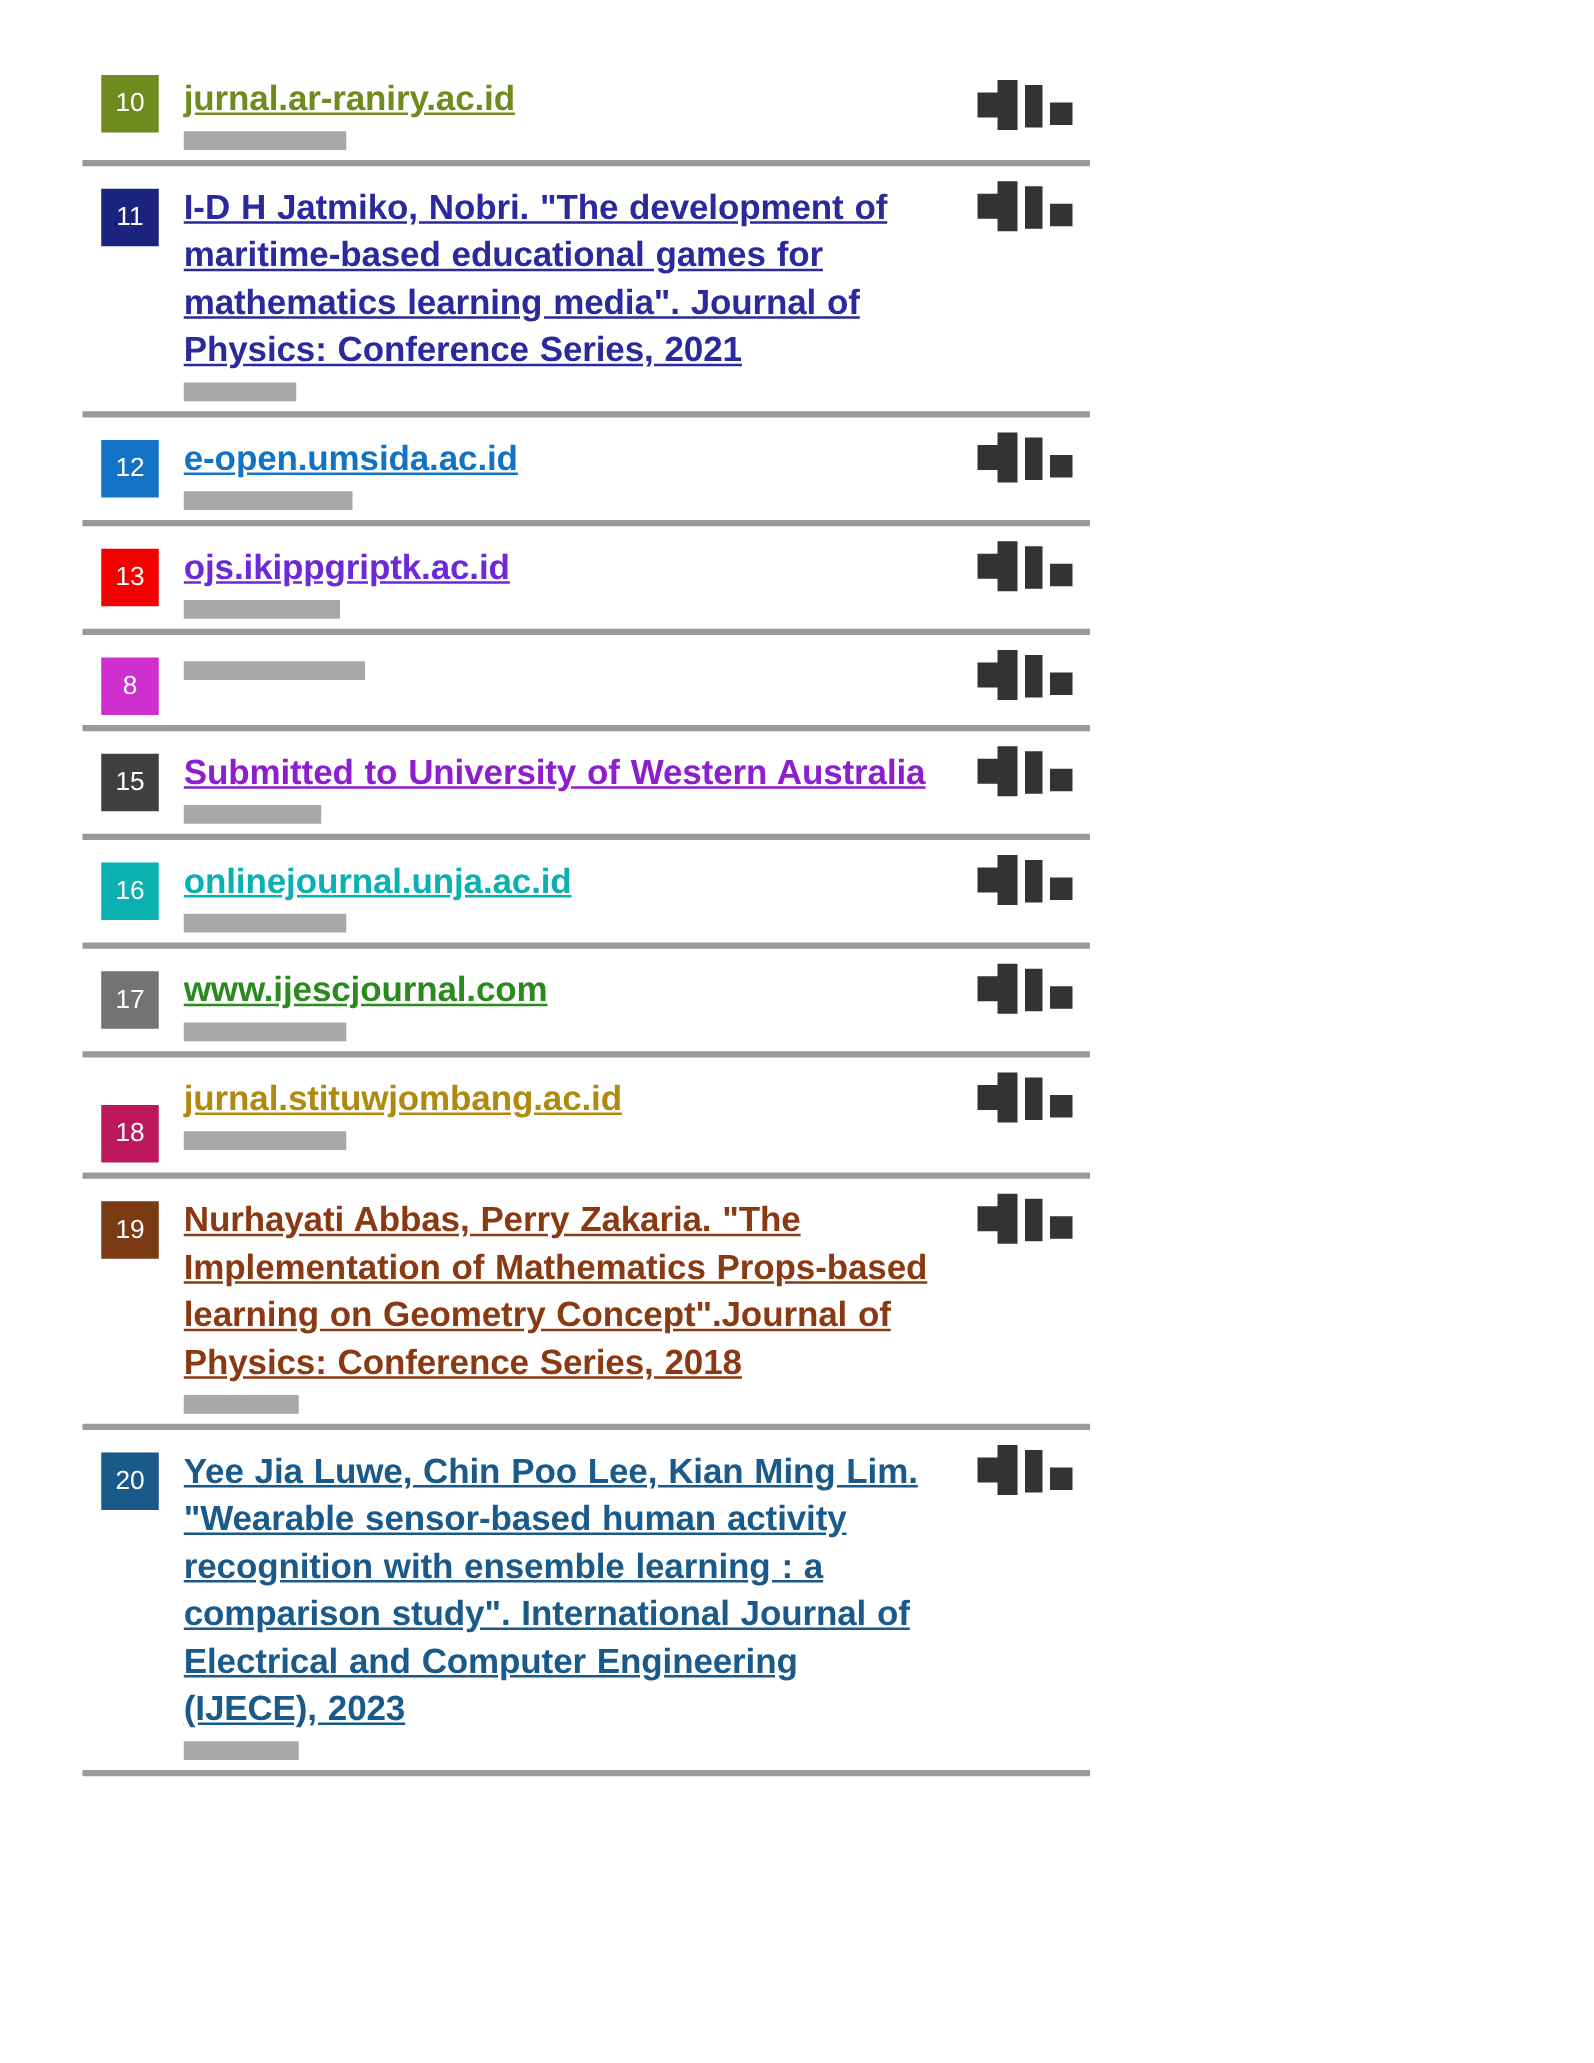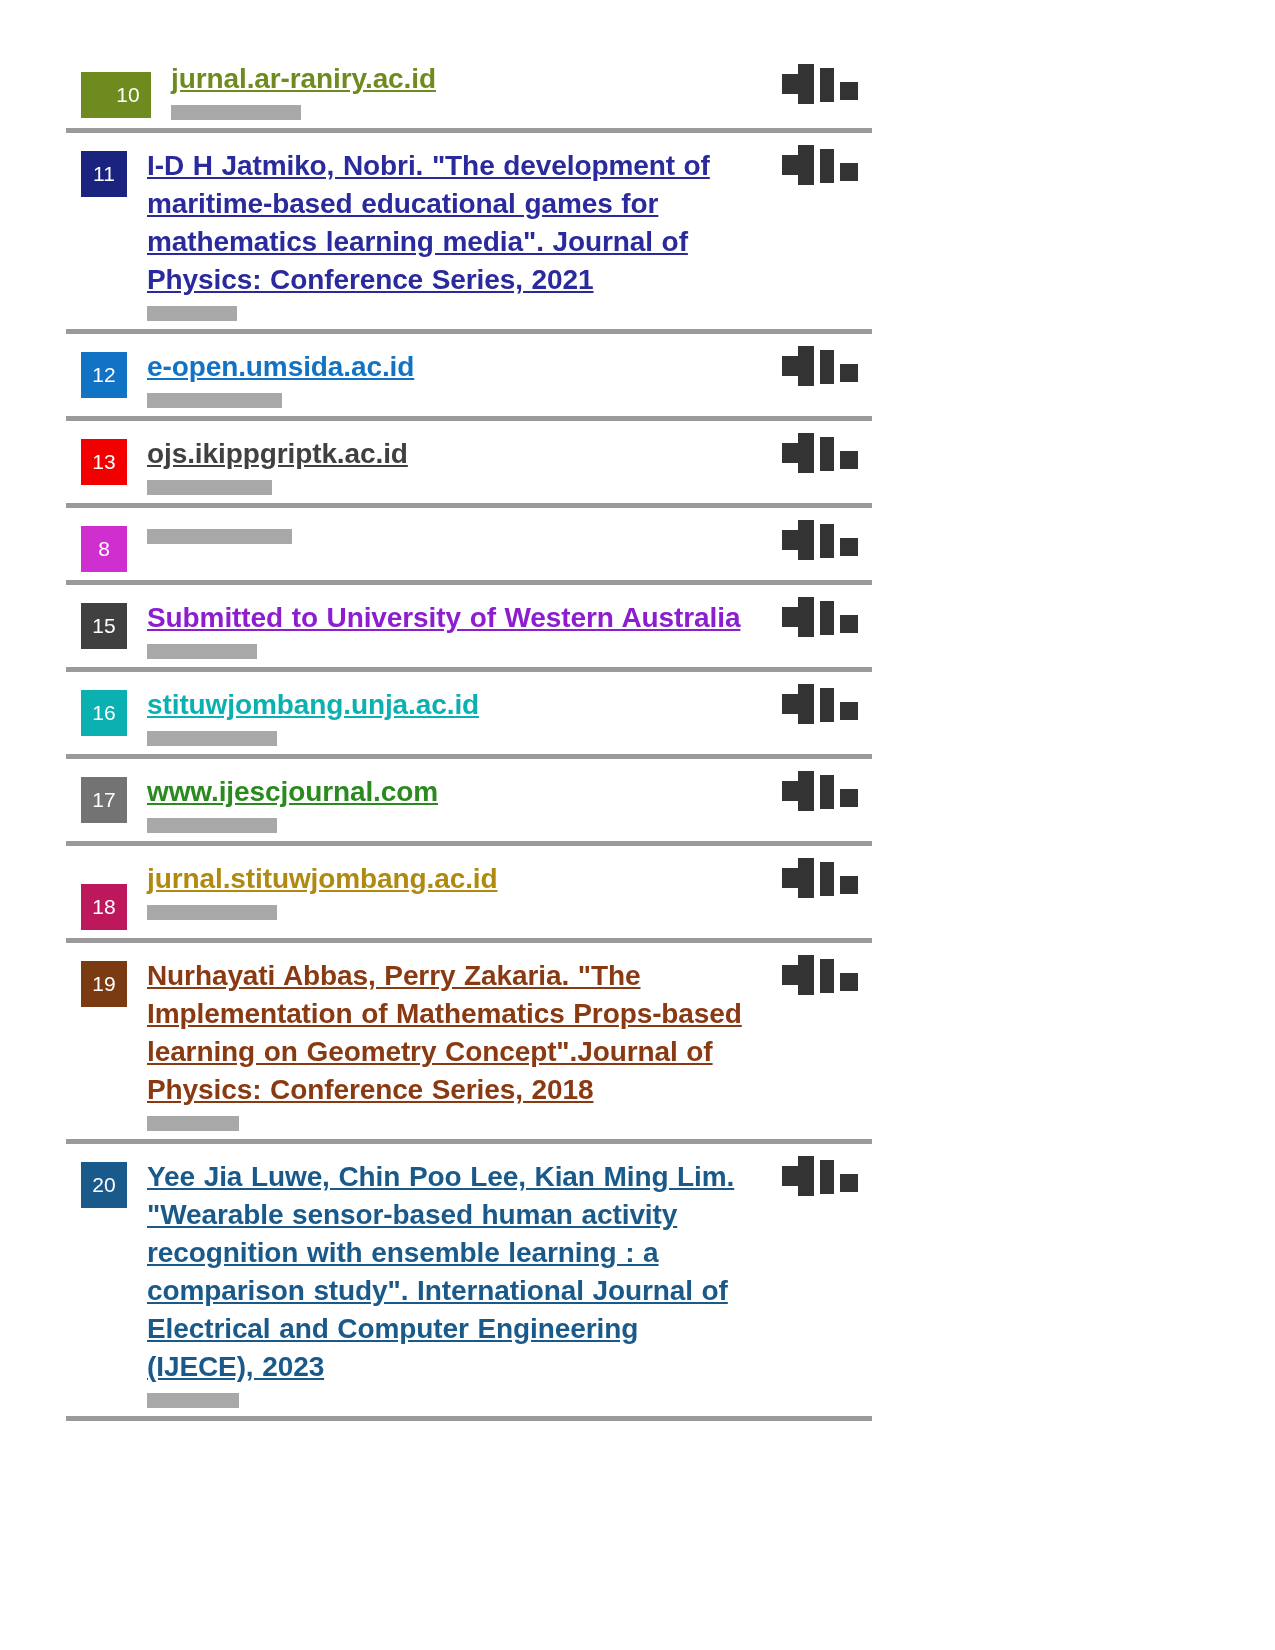--- a/index.html
+++ b/index.html
@@ -73,21 +73,21 @@
     position: absolute;
     right: 0;
     top: 0;
     width: 96px;
     height: 48px;
   }
   .meter svg { display: block; }
 
   
   .entry.clip .body { padding-top: 0; }
-  .entry.clip .rank { margin-top: 12px; padding-left: 24px; }
+  .entry.clip .rank { margin-top: 0; }
 </style>
 </head>
 <body>
 
 <div class="page">
   <div class="list" id="source-list">
       <div class="entry clip">
         <div class="rank" style="background: rgb(111, 138, 30);">10</div>
         <div class="body">
           <div class="src-text" style="color: rgb(111, 138, 30);">jurnal.ar-raniry.ac.id</div>
@@ -128,21 +128,21 @@
             <path d="M2 14 L18 14 L18 4 L34 4 L34 44 L18 44 L18 34 L2 34 Z" fill="#333333"></path>
             <rect x="40" y="8" width="14" height="34" fill="#333333"></rect>
             <rect x="60" y="22" width="18" height="18" fill="#333333"></rect>
           </svg>
         </div>
       </div>
       <div class="divider"></div>
       <div class="entry">
         <div class="rank" style="background: rgb(242, 0, 0);">13</div>
         <div class="body">
-          <div class="src-text" style="color: #404040;">ojs.ikippgriptk.ac.id</div>
+          <div class="src-text" style="color: #6d28d9;">ojs.ikippgriptk.ac.id</div>
           <div class="redact" style="width: 125px; margin-left: 0px;"></div>
         </div>
         <div class="meter">
           <svg width="96" height="48" viewBox="0 0 96 48">
             <path d="M2 14 L18 14 L18 4 L34 4 L34 44 L18 44 L18 34 L2 34 Z" fill="#333333"></path>
             <rect x="40" y="8" width="14" height="34" fill="#333333"></rect>
             <rect x="60" y="22" width="18" height="18" fill="#333333"></rect>
           </svg>
         </div>
       </div>
@@ -172,21 +172,21 @@
             <path d="M2 14 L18 14 L18 4 L34 4 L34 44 L18 44 L18 34 L2 34 Z" fill="#333333"></path>
             <rect x="40" y="8" width="14" height="34" fill="#333333"></rect>
             <rect x="60" y="22" width="18" height="18" fill="#333333"></rect>
           </svg>
         </div>
       </div>
       <div class="divider"></div>
       <div class="entry">
         <div class="rank" style="background: rgb(11, 176, 176);">16</div>
         <div class="body">
-          <div class="src-text" style="color: rgb(11, 176, 176);">stituwjombang.unja.ac.id</div>
+          <div class="src-text" style="color: rgb(11, 176, 176);">onlinejournal.unja.ac.id</div>
           <div class="redact" style="width: 130px; margin-left: 0px;"></div>
         </div>
         <div class="meter">
           <svg width="96" height="48" viewBox="0 0 96 48">
             <path d="M2 14 L18 14 L18 4 L34 4 L34 44 L18 44 L18 34 L2 34 Z" fill="#333333"></path>
             <rect x="40" y="8" width="14" height="34" fill="#333333"></rect>
             <rect x="60" y="22" width="18" height="18" fill="#333333"></rect>
           </svg>
         </div>
       </div>

